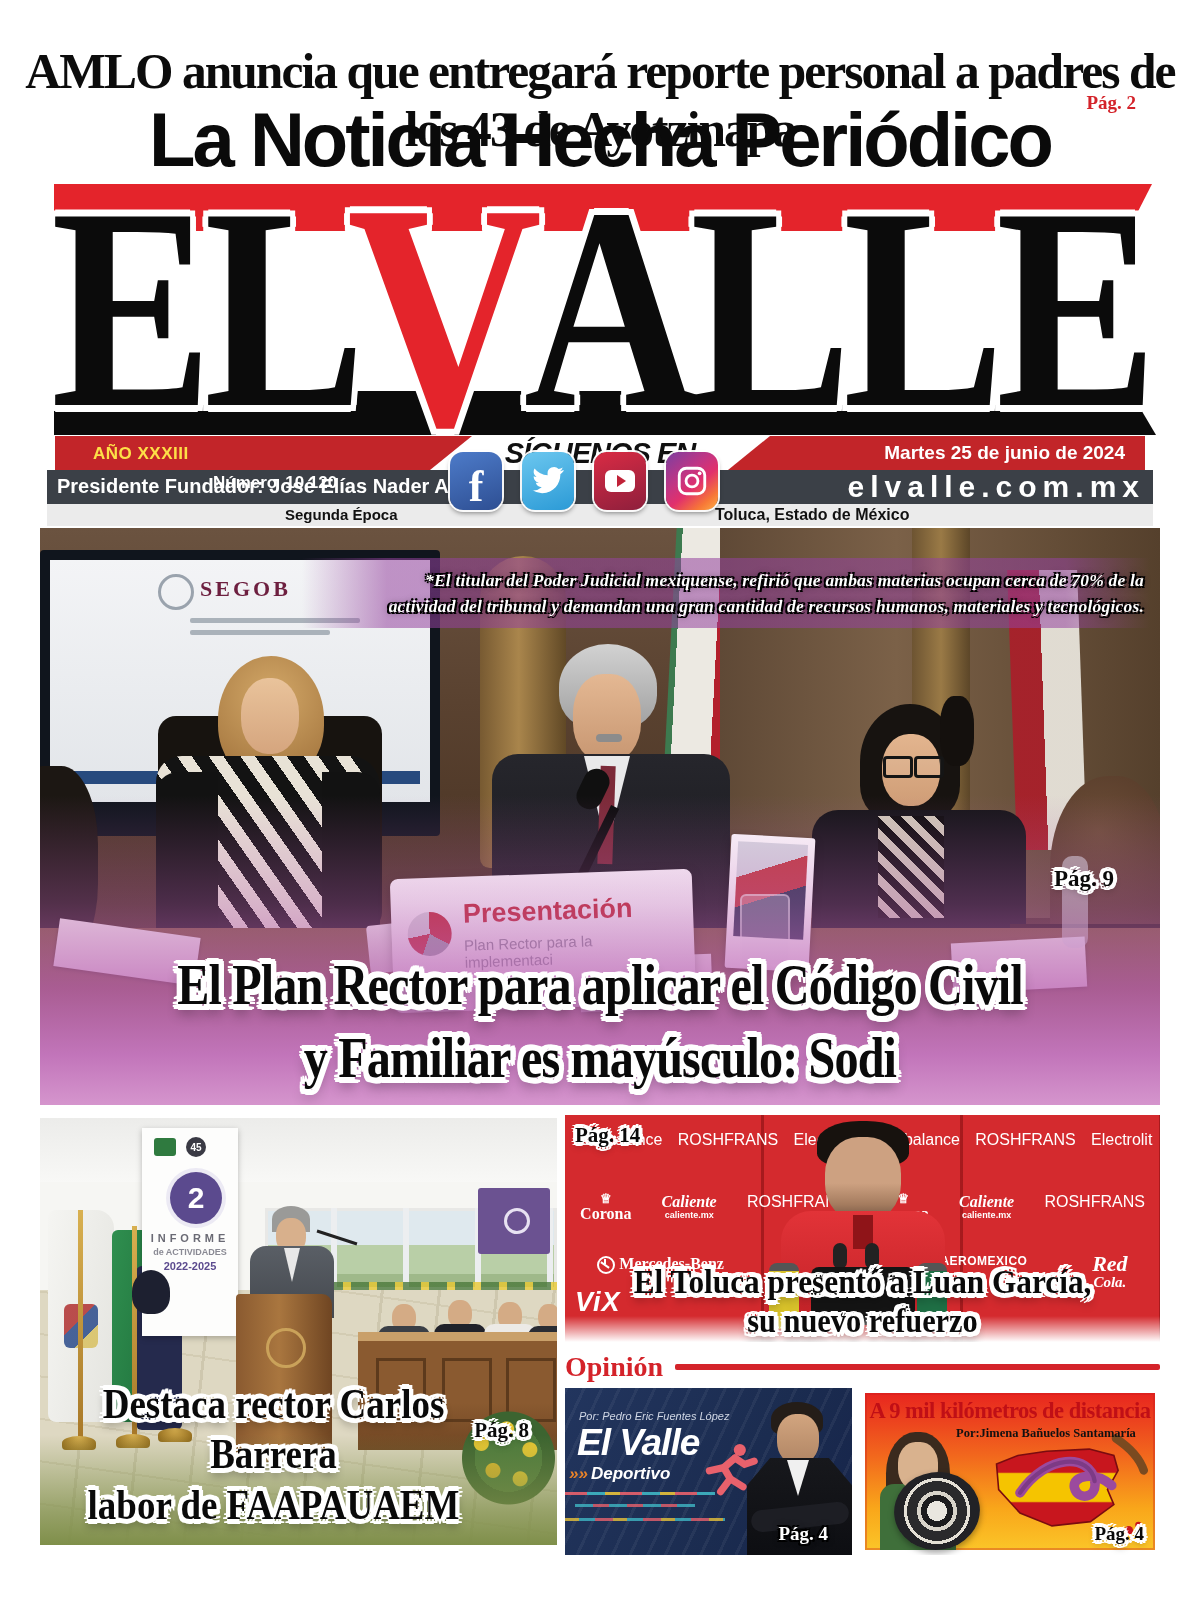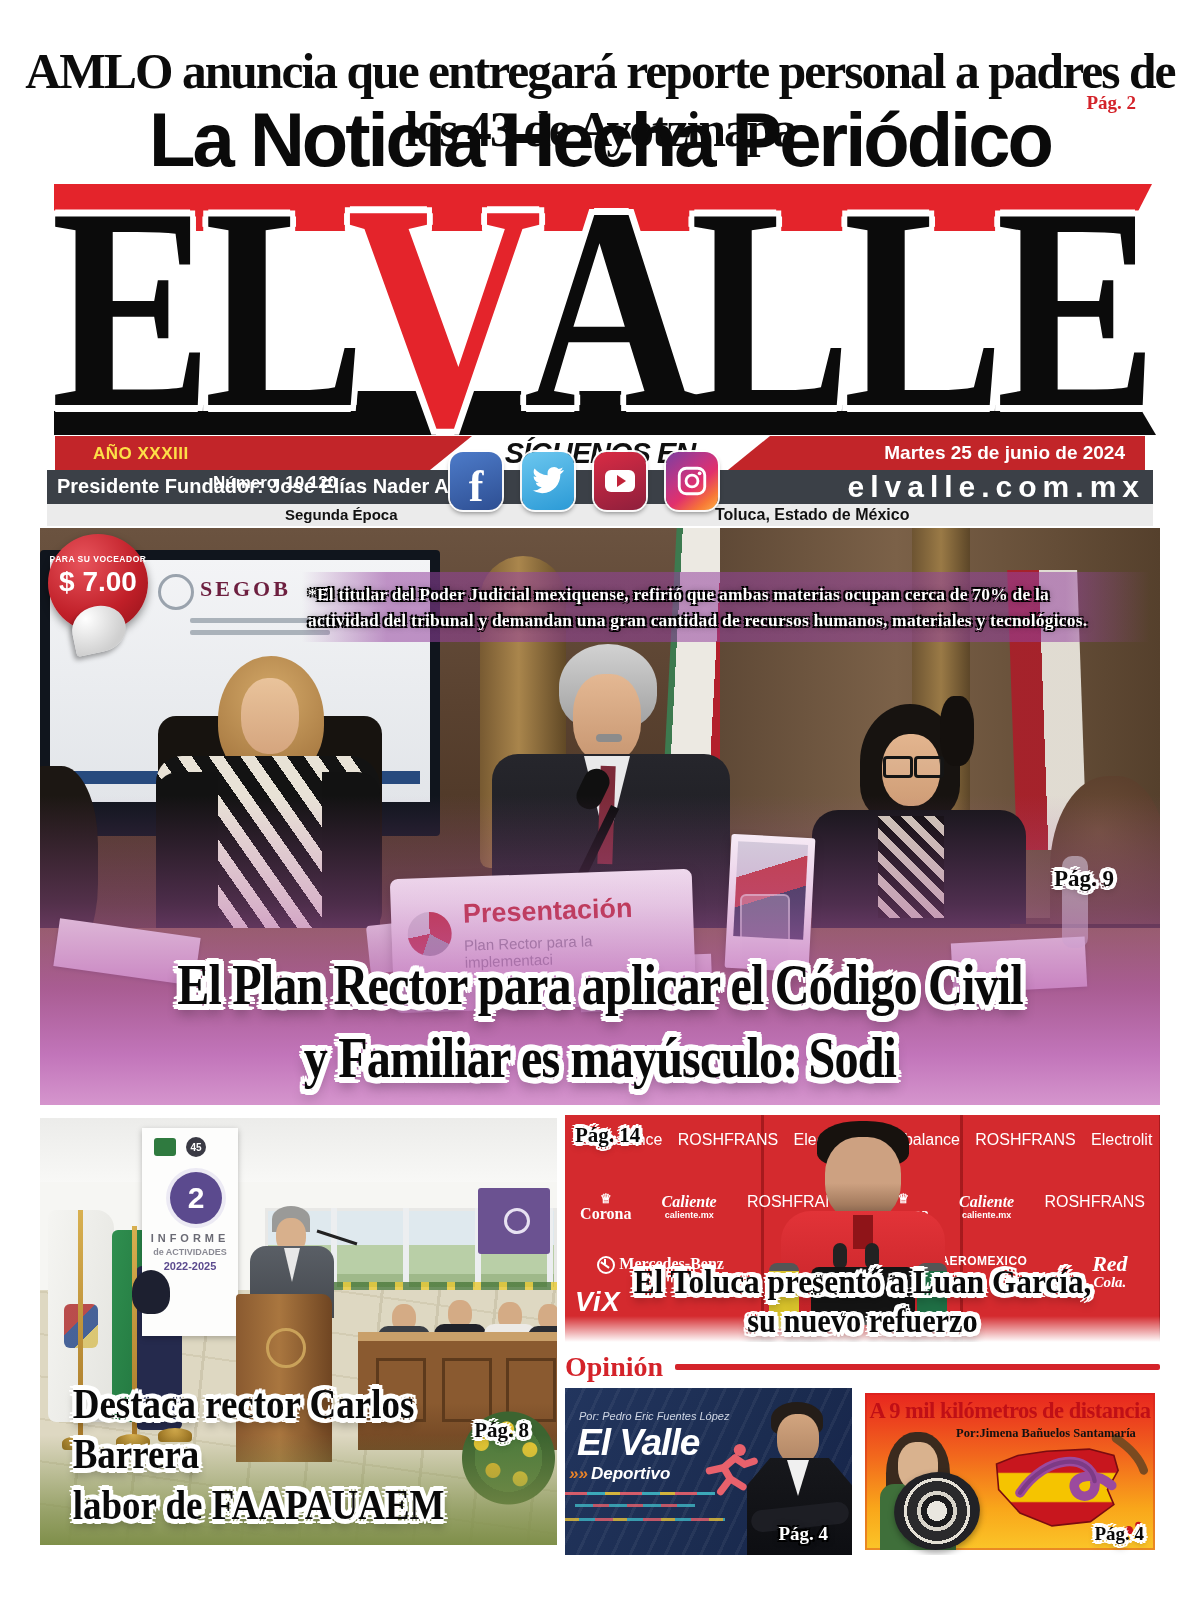--- a/index.html
+++ b/index.html
@@ -150,22 +150,22 @@
   .sign-sub{position:absolute;left:72px;top:60px;font-size:15px;color:#8a8f98;width:215px;}
   .book{left:688px;top:308px;width:84px;height:134px;background:#fff;border-radius:3px;transform:rotate(3deg);
     box-shadow:0 4px 8px rgba(0,0,0,.4);}
   .book-art{position:absolute;inset:7px 7px 32px 7px;
     background:linear-gradient(160deg,#d8dce2 0 30%,#c23a3f 30% 55%,#2a3550 55% 100%);}
   .glass{left:700px;top:366px;width:46px;height:66px;border:2px solid rgba(255,255,255,.5);
     border-radius:6px;background:rgba(240,240,245,.32);}
   .bottle-water{left:1022px;top:328px;width:26px;height:92px;border-radius:10px;
     background:rgba(225,235,240,.55);}
 
-  .kicker{left:262px;top:44px;width:836px;padding:9px 6px;text-align:left;line-height:26px;z-index:5;
-    background:linear-gradient(90deg,rgba(150,70,160,0),rgba(148,66,158,.55) 10%,rgba(148,66,158,.55) 90%,rgba(150,70,160,0));}
+  .kicker{left:262px;top:30px;width:836px;padding:9px 6px;text-align:right;line-height:26px;z-index:5;
+    background:linear-gradient(90deg,rgba(150,70,160,0),rgba(148,66,158,.55) 10%,rgba(148,66,158,.55) 90%,rgba(150,70,160,0));font-style:italic;}
   .kicker div{font-size:17.5px;letter-spacing:.2px;}
 
   .price{left:8px;top:6px;width:100px;height:124px;z-index:6;}
   .price-circle{position:absolute;inset:0 0 26px 0;border-radius:50%;
     background:radial-gradient(circle at 35% 28%,#e8545c,#c01f28 58%,#8f1219);box-shadow:0 4px 8px rgba(0,0,0,.4);}
   .price-top{position:absolute;top:20px;left:0;right:0;text-align:center;font-size:8.5px;font-weight:700;color:#fff;letter-spacing:.5px;}
   .price-val{position:absolute;top:32px;left:0;right:0;text-align:center;font-size:28px;font-weight:700;color:#fff;}
   .price-curl{position:absolute;left:24px;top:72px;width:54px;height:46px;border-radius:50% 50% 50% 4px;
     transform:rotate(-12deg);background:radial-gradient(circle at 30% 22%,#ffffff,#cfcfcf 72%);
     box-shadow:-3px 3px 5px rgba(0,0,0,.35);}
@@ -230,21 +230,21 @@
   .pl-flowers{left:420px;top:288px;width:97px;height:104px;
     background:radial-gradient(circle at 22% 36%,#e8c832 0 7px,transparent 8px),
                radial-gradient(circle at 48% 22%,#e8c832 0 7px,transparent 8px),
                radial-gradient(circle at 72% 42%,#e8c832 0 7px,transparent 8px),
                radial-gradient(circle at 34% 62%,#e0b82a 0 7px,transparent 8px),
                radial-gradient(circle at 62% 70%,#e8c832 0 7px,transparent 8px),
                radial-gradient(circle at 50% 50%,#4c7a3c 0 34px,#3c6430 34px 46px,transparent 47px);}
   .pl-fade{left:0;right:0;bottom:0;height:110px;
     background:linear-gradient(180deg,rgba(130,145,74,0),rgba(127,143,74,.75) 70%,#7f8f4a 100%);}
   .pag8{right:28px;top:300px;font-size:21px;z-index:6;}
-  .pl-caption{left:0;right:50px;bottom:14px;text-align:left;z-index:7;margin-top:41px;}
+  .pl-caption{left:0;right:50px;bottom:14px;text-align:center;z-index:7;margin-top:41px;}
   .pl-caption .l1{font-size:43px;line-height:50px;}
   .pl-caption .l2{font-size:43px;line-height:52px;}
 
   
   .photoR{top:1115px;left:565px;width:595px;height:227px;overflow:hidden;background:#d42a2e;}
   .pr-seams{position:absolute;inset:0;
     background:repeating-linear-gradient(90deg,transparent 0 196px,rgba(120,10,12,.5) 196px 199px);}
   .pr-row{position:absolute;left:0;right:0;display:flex;justify-content:space-around;align-items:flex-start;color:#fff;}
   .pr-row1{top:16px;}
   .pr-row2{top:78px;}
@@ -446,26 +446,20 @@
         <div class="book-art"></div>
       </div>
     <div class="abs glass"></div>
     <div class="abs bottle-water"></div>
 
     <div class="abs kicker">
       <div class="ol-w">*El titular del Poder Judicial mexiquense, refirió que ambas materias ocupan cerca de 70% de la</div>
       <div class="ol-w">actividad del tribunal y demandan una gran cantidad de recursos humanos, materiales y tecnológicos.</div>
     </div>
 
-    <div class="abs price">
-      <div class="price-circle"></div>
-      <div class="price-top">PARA SU VOCEADOR</div>
-      <div class="price-val">$ 7.00</div>
-      <div class="price-curl"></div>
-    </div>
 
     <div class="abs pag9 ol-s">Pág. 9</div>
     <div class="abs mag"></div>
 
     <div class="abs main-head">
       <div class="l1 ol cond">El Plan Rector para aplicar el Código Civil</div>
       <div class="l2 ol cond">y Familiar es mayúsculo: Sodi</div>
     </div>
   </div>
 

